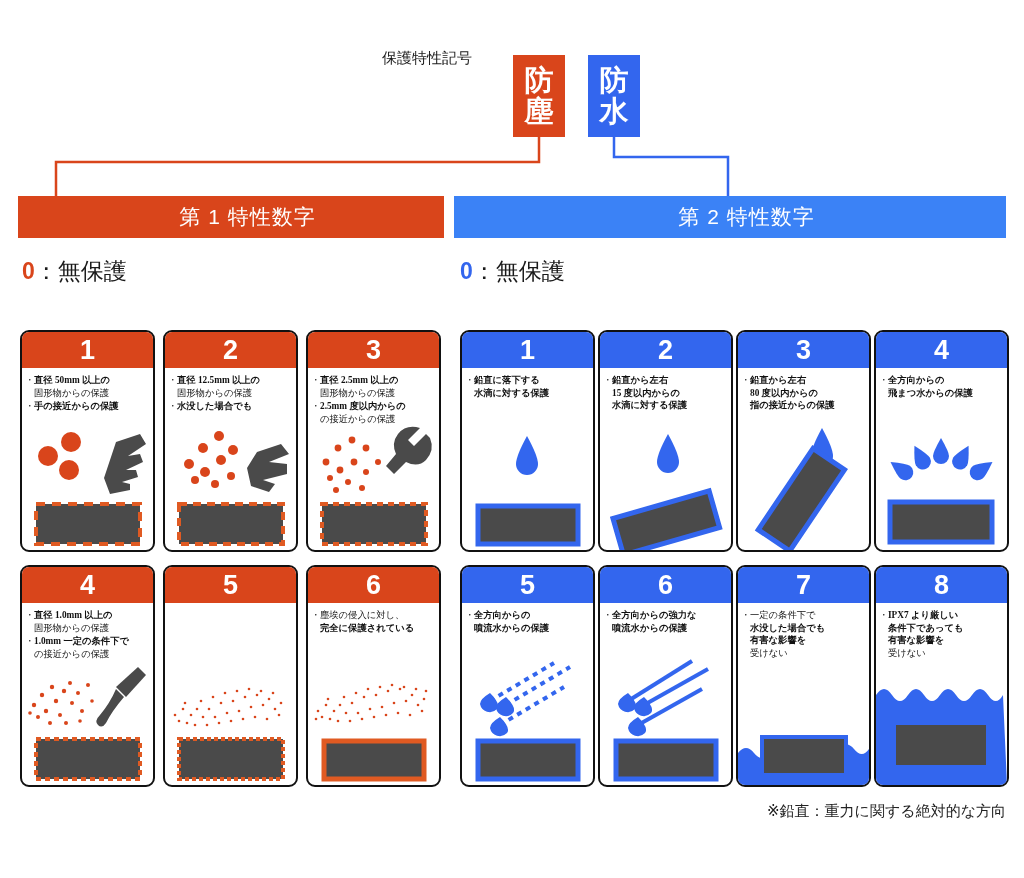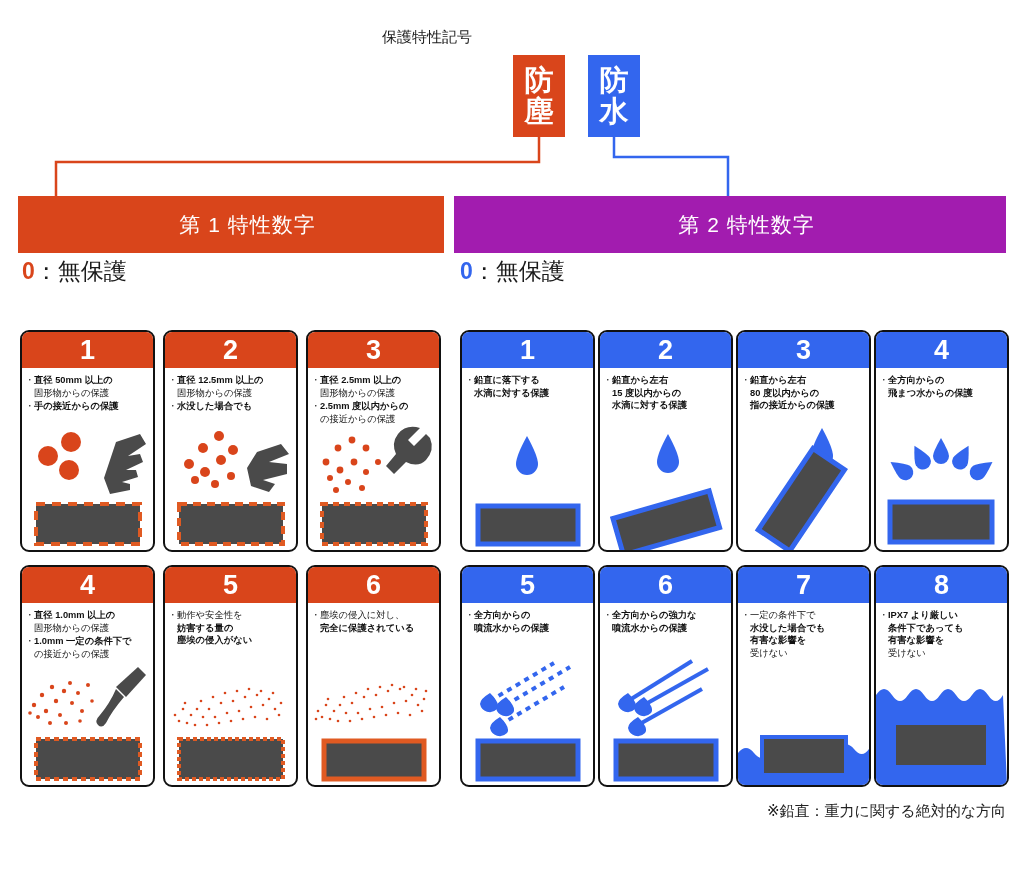--- a/index.html
+++ b/index.html
@@ -13,21 +13,21 @@
   }
 
   
   .header {
     position: relative;
     height: 150px;
   }
   .hdr-caption {
     position: absolute;
     left: 382px;
-    top: 28px;
+    top: 49px;
     font-size: 15px;
     color: #1a1a1a;
     white-space: nowrap;
   }
   .ip-letters {
     position: absolute;
     left: 392px;
     top: 55px;
     font-size: 68px;
     font-weight: bold;
@@ -65,31 +65,31 @@
     position: absolute;
     top: 196px;
     left: 0;
     width: 1024px;
     height: 42px;
     display: flex;
     gap: 10px;
     padding: 0 18px;
   }
   .title-bar {
-    height: 57px;
+    height: 42px;
     display: flex;
     align-items: center;
     justify-content: center;
     color: #ffffff;
     font-size: 21px;
     letter-spacing: 1px;
     padding-left: 33px;
   }
   .title-dust { width: 426px; background: #D9451B; }
-  .title-water { width: 552px; background: #a21caf; }
+  .title-water { width: 552px; background: #3b82f6; }
 
   
   .zero-row {
     position: absolute;
     top: 256px;
     left: 0;
     width: 1024px;
     height: 36px;
   }
   .zero {
@@ -136,20 +136,21 @@
     font-size: 27px;
     font-weight: bold;
     line-height: 1;
   }
   .card.dust .card-head { background: #D9451B; }
   .card.water .card-head { background: #3366EE; }
   .card-body {
     flex: 1;
     position: relative;
     padding: 6px 5px 8px 5px;
+    font-family: Liberation Serif, serif;
   }
   .bullets {
     font-size: 9.3px;
     line-height: 1.35;
     color: #111111;
   }
   .bullets li {
     list-style: none;
     position: relative;
     padding-left: 7px;
@@ -417,23 +418,20 @@
             </g>
             <rect x="14" y="86" width="104" height="40" fill="#4A4A4A" stroke="#E05A22" stroke-width="4" stroke-dasharray="5 4"></rect>
           </svg>
         </div>
       </div>
     </div>
 
     <div class="card dust" style="left:163px">
       <div class="card-head">5</div>
       <div class="card-body">
-        <ul class="bullets">
-          <li><span>動作や安全性を</span><br><b>妨害する量の</b><br><b>塵埃の侵入がない</b></li>
-        </ul>
         <div class="art">
           <svg viewBox="0 0 131 132">
             <g fill="#D9451B" id="dust5">
               <circle cx="10" cy="62" r="1.3"></circle>
                 <circle cx="18" cy="56" r="1.3"></circle>
                 <circle cx="26" cy="62" r="1.3"></circle>
               <circle cx="14" cy="68" r="1.3"></circle>
                 <circle cx="22" cy="70" r="1.3"></circle>
                 <circle cx="32" cy="56" r="1.3"></circle>
               <circle cx="38" cy="64" r="1.3"></circle>

